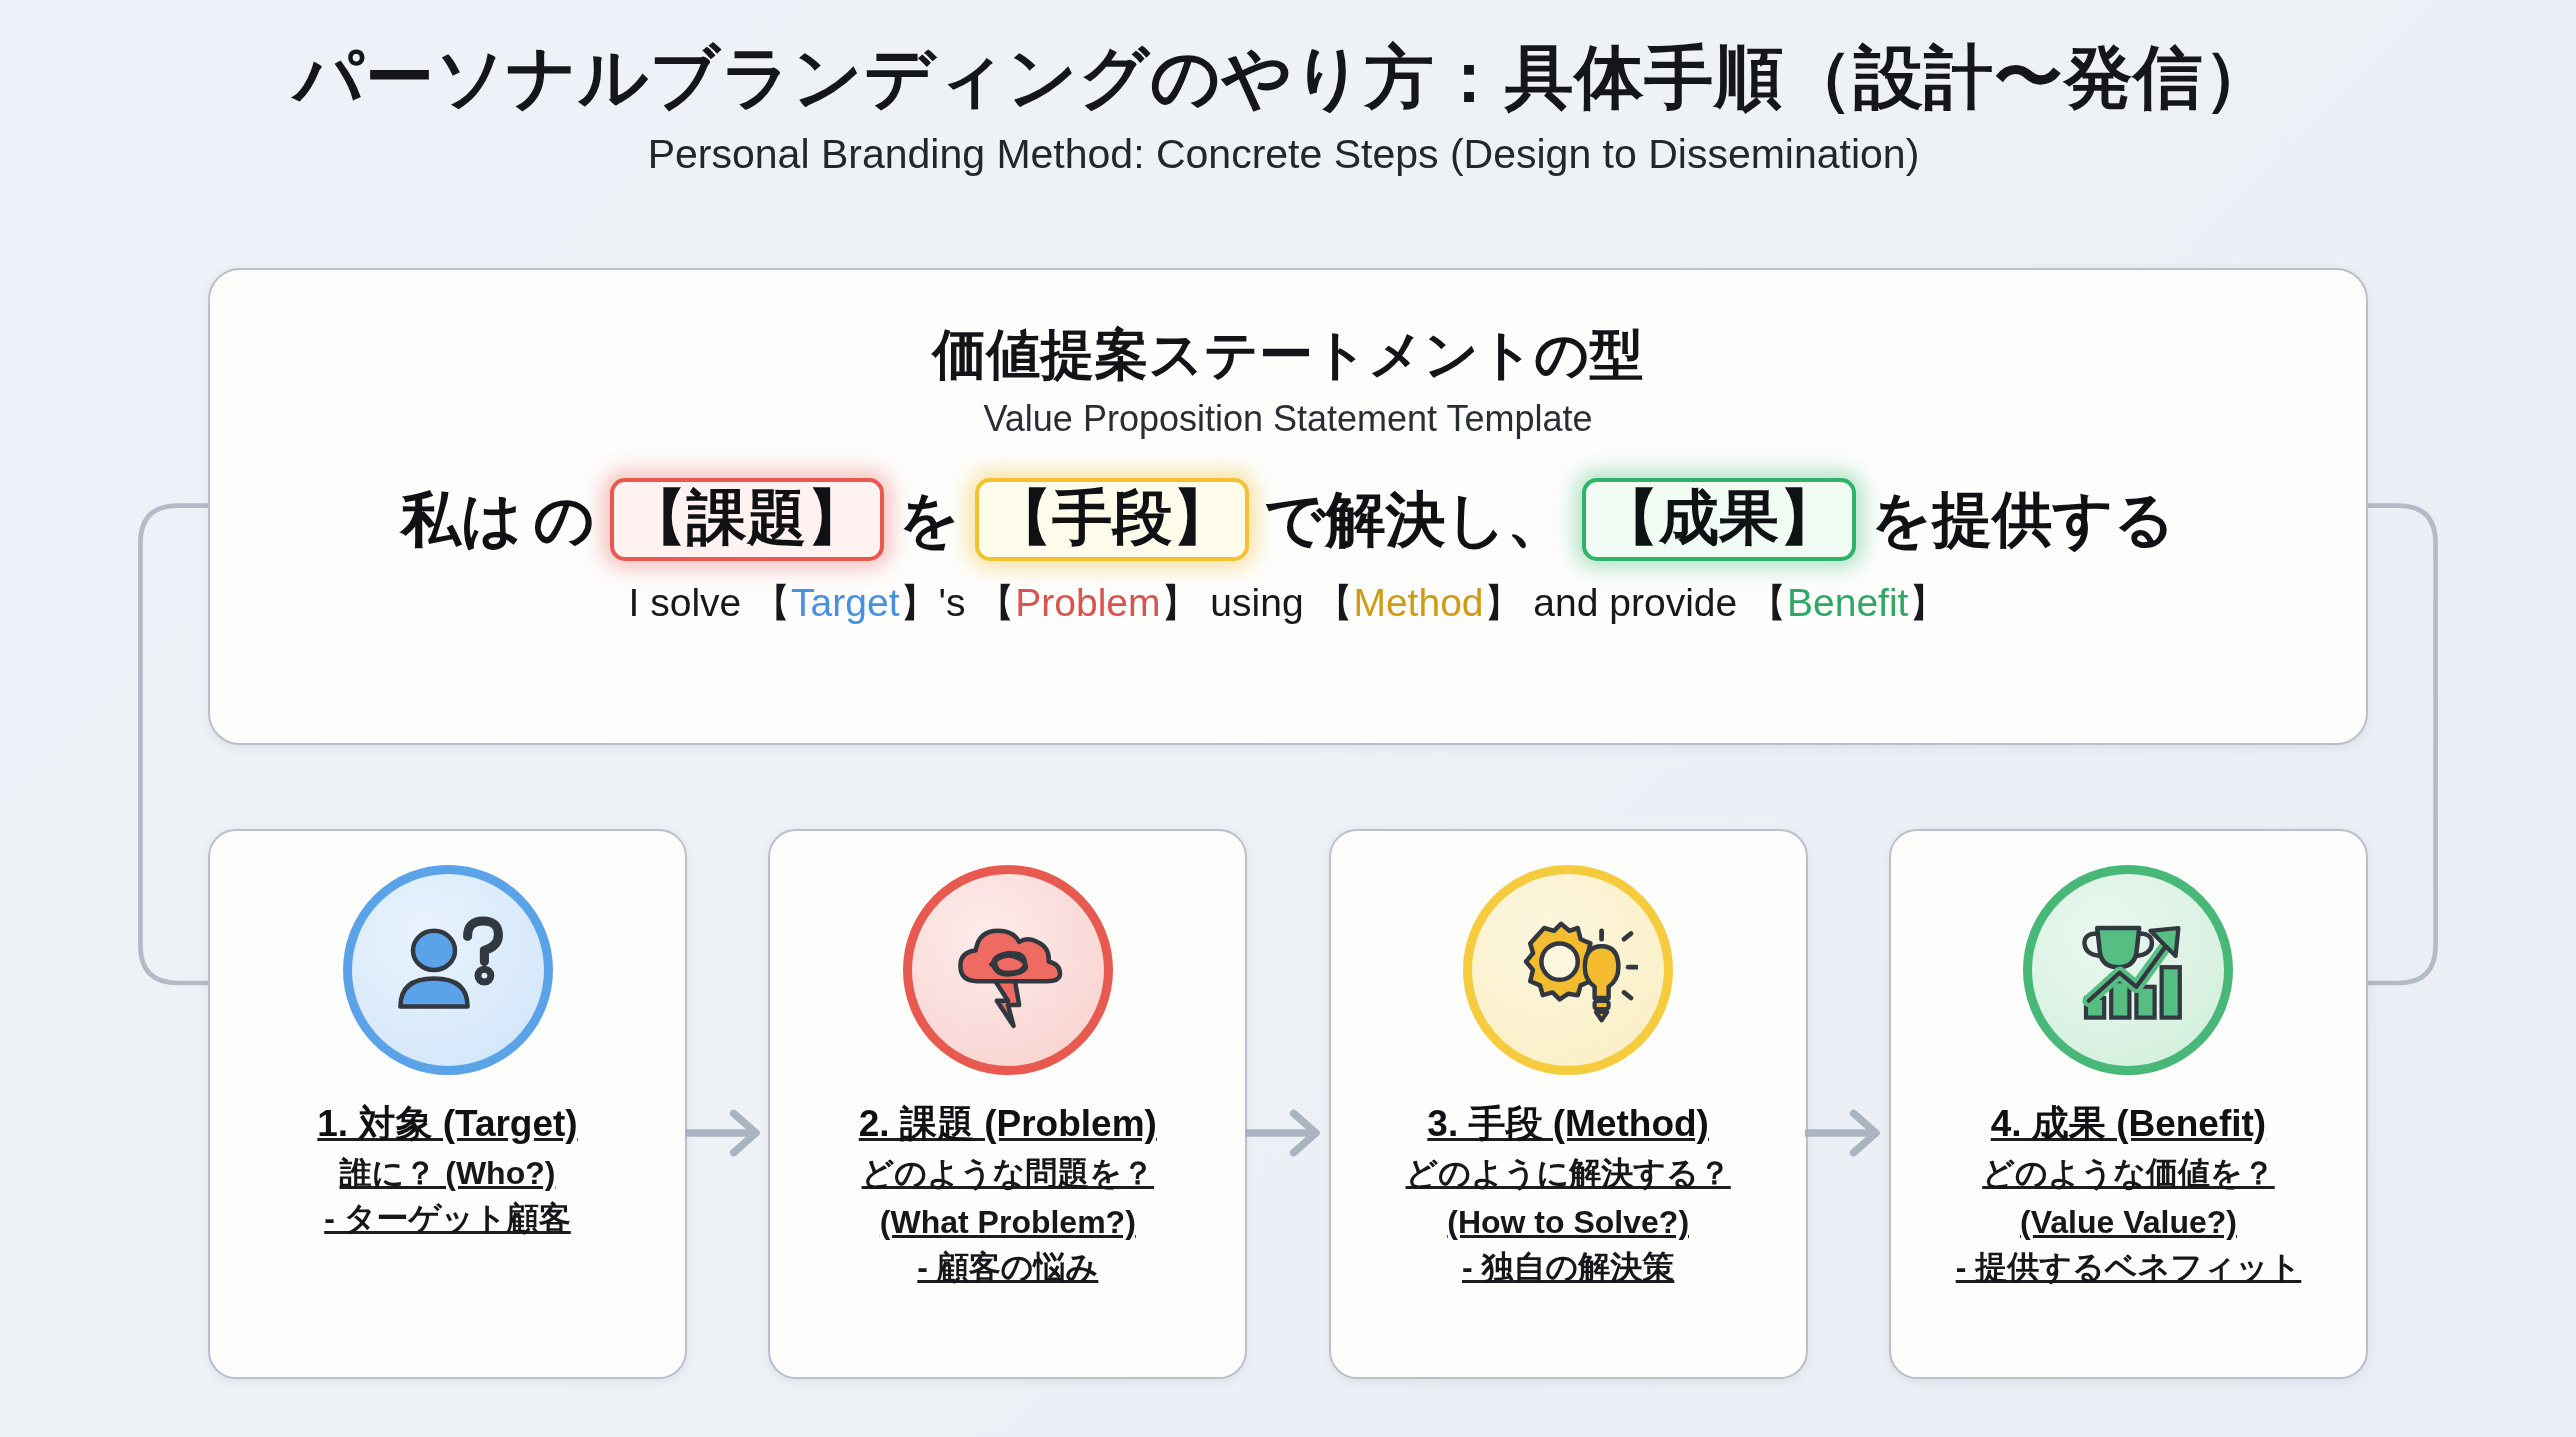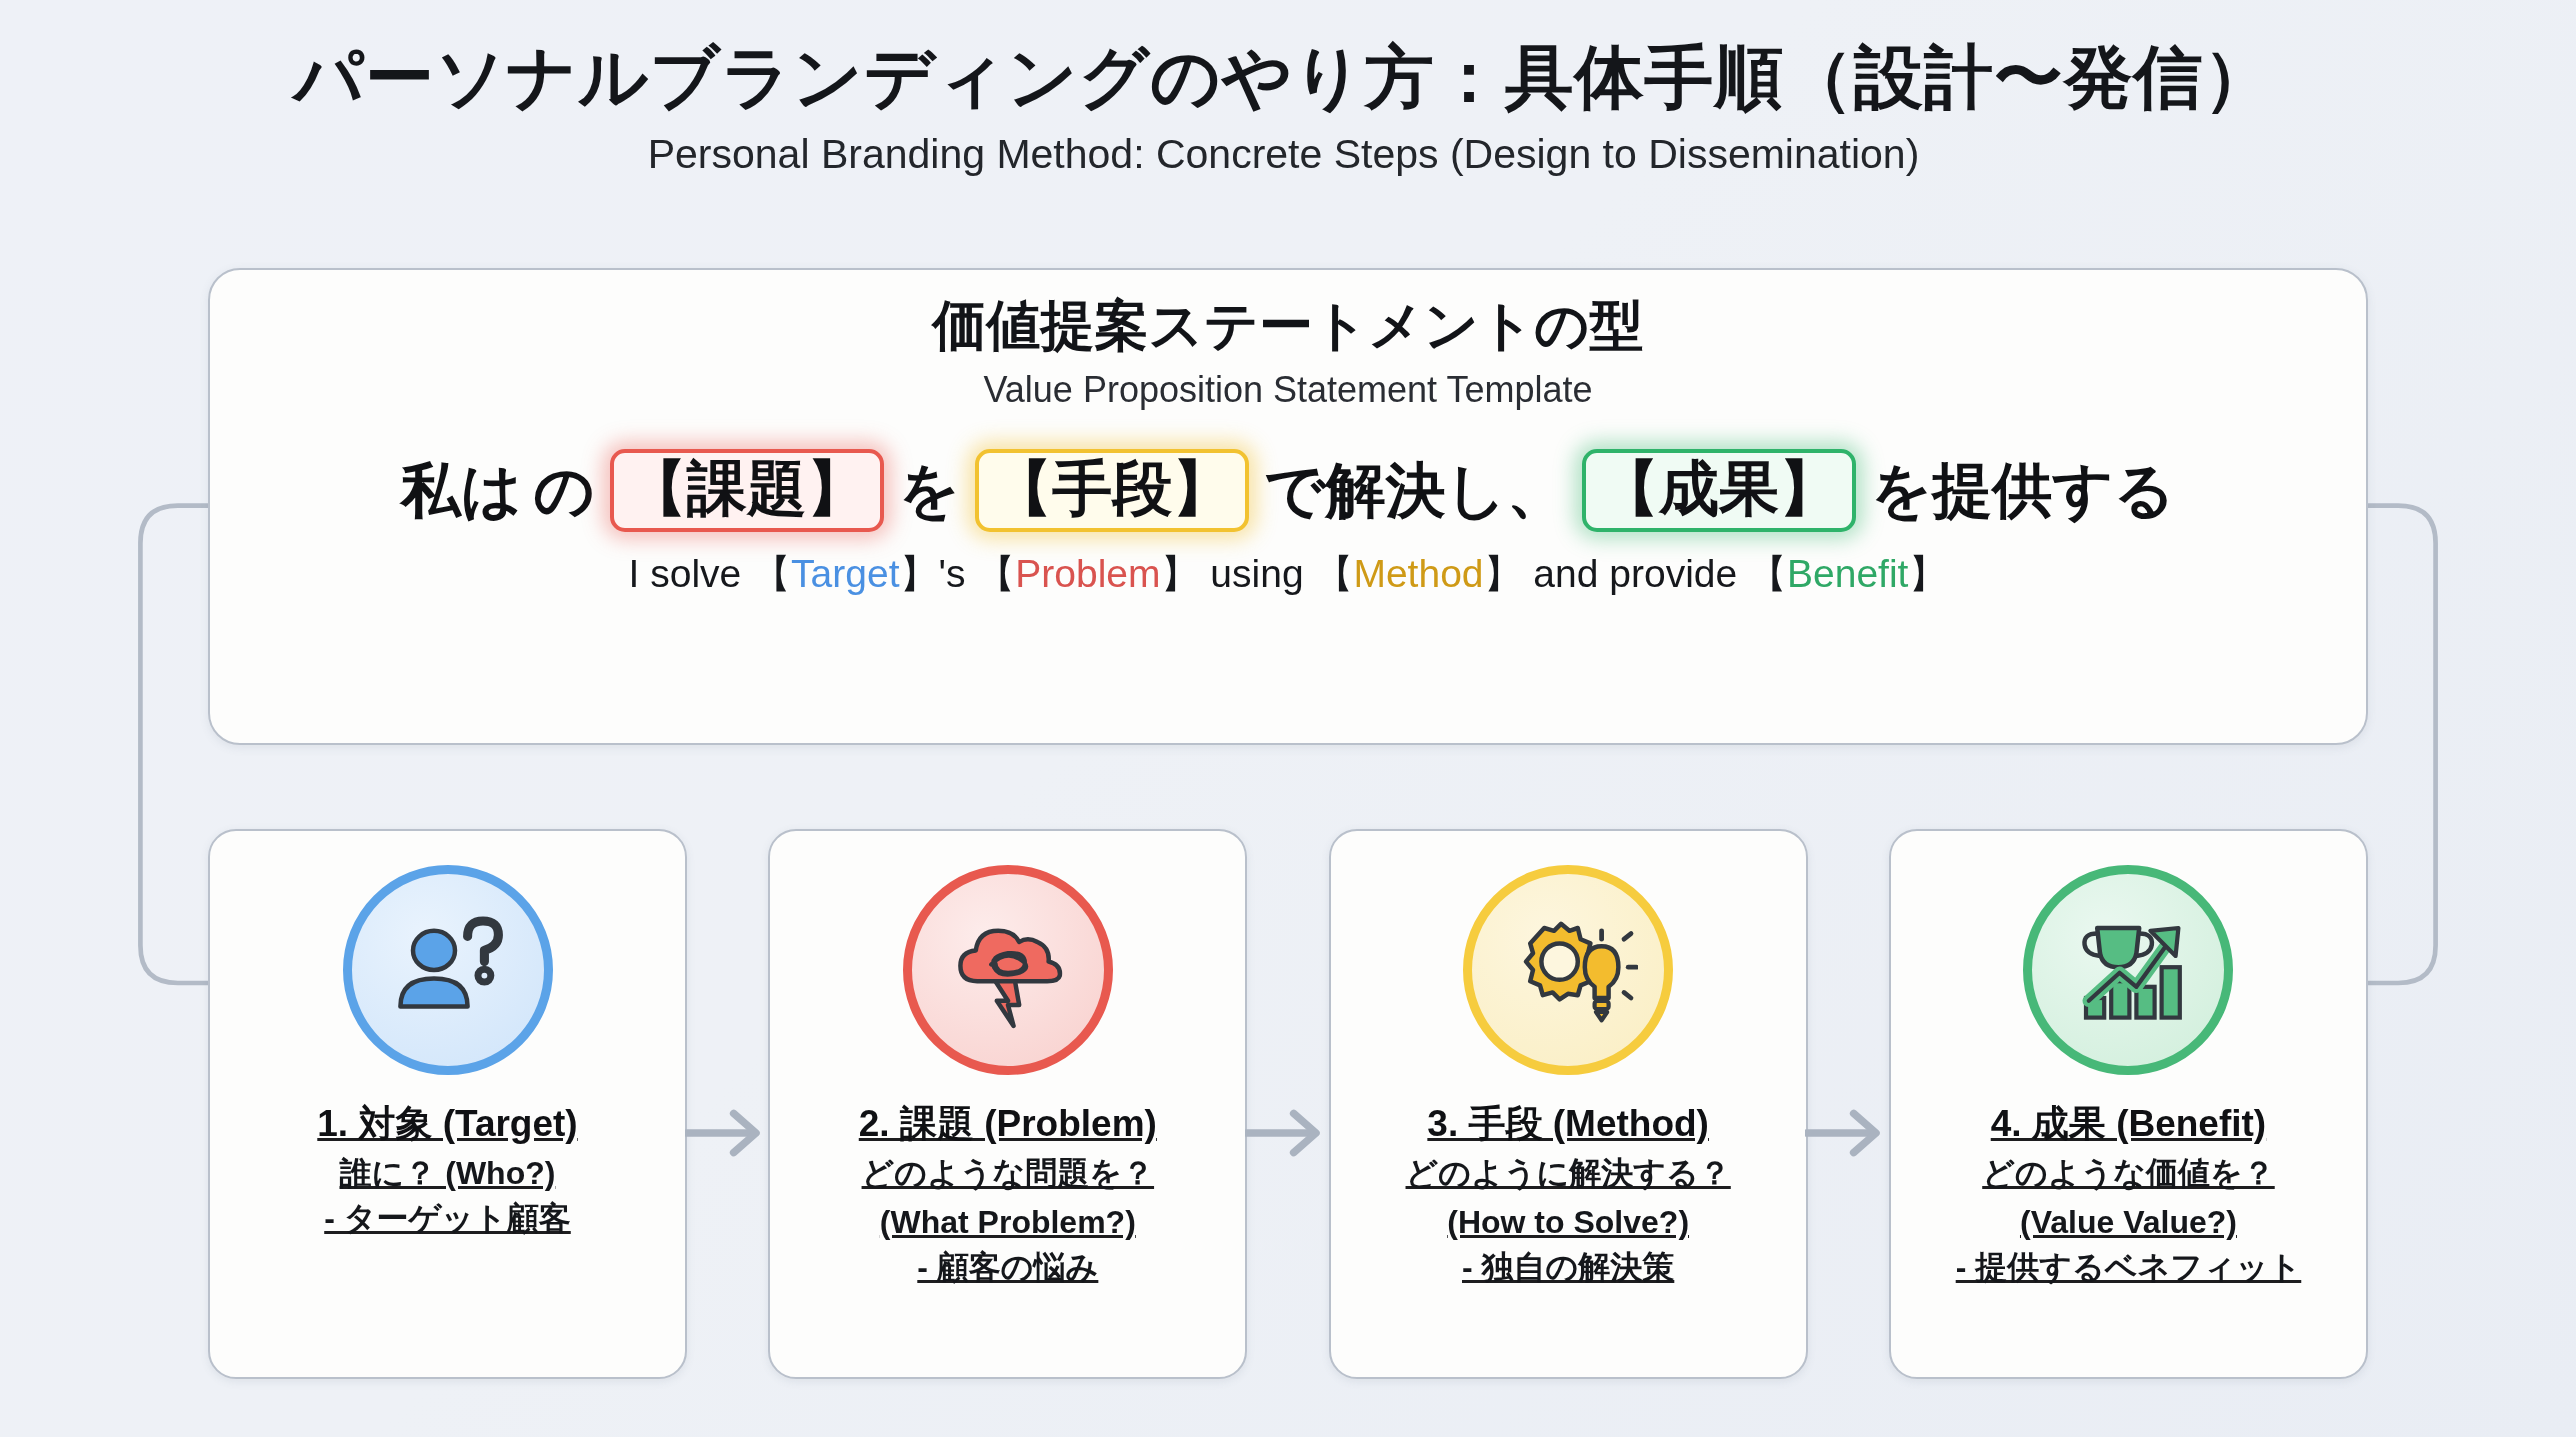--- a/index.html
+++ b/index.html
@@ -59,21 +59,21 @@
     height: 477px;
     background: #fdfdfc;
     border: 2.8px solid #b9c0cb;
     border-radius: 32px;
     box-shadow: 0 2.8px 9.4px rgba(80,95,120,0.10);
     box-sizing: border-box;
     display: flex;
     flex-direction: column;
     align-items: center;
     justify-content: flex-start;
-    padding-top: 24px;
+    padding-top: 53px;
   }
   .stmt-title-ja {
     font-size: 54px;
     font-weight: 700;
     color: #121418;
     line-height: 1.15;
   }
   .stmt-title-en {
     font-size: 36px;
     font-weight: 400;

